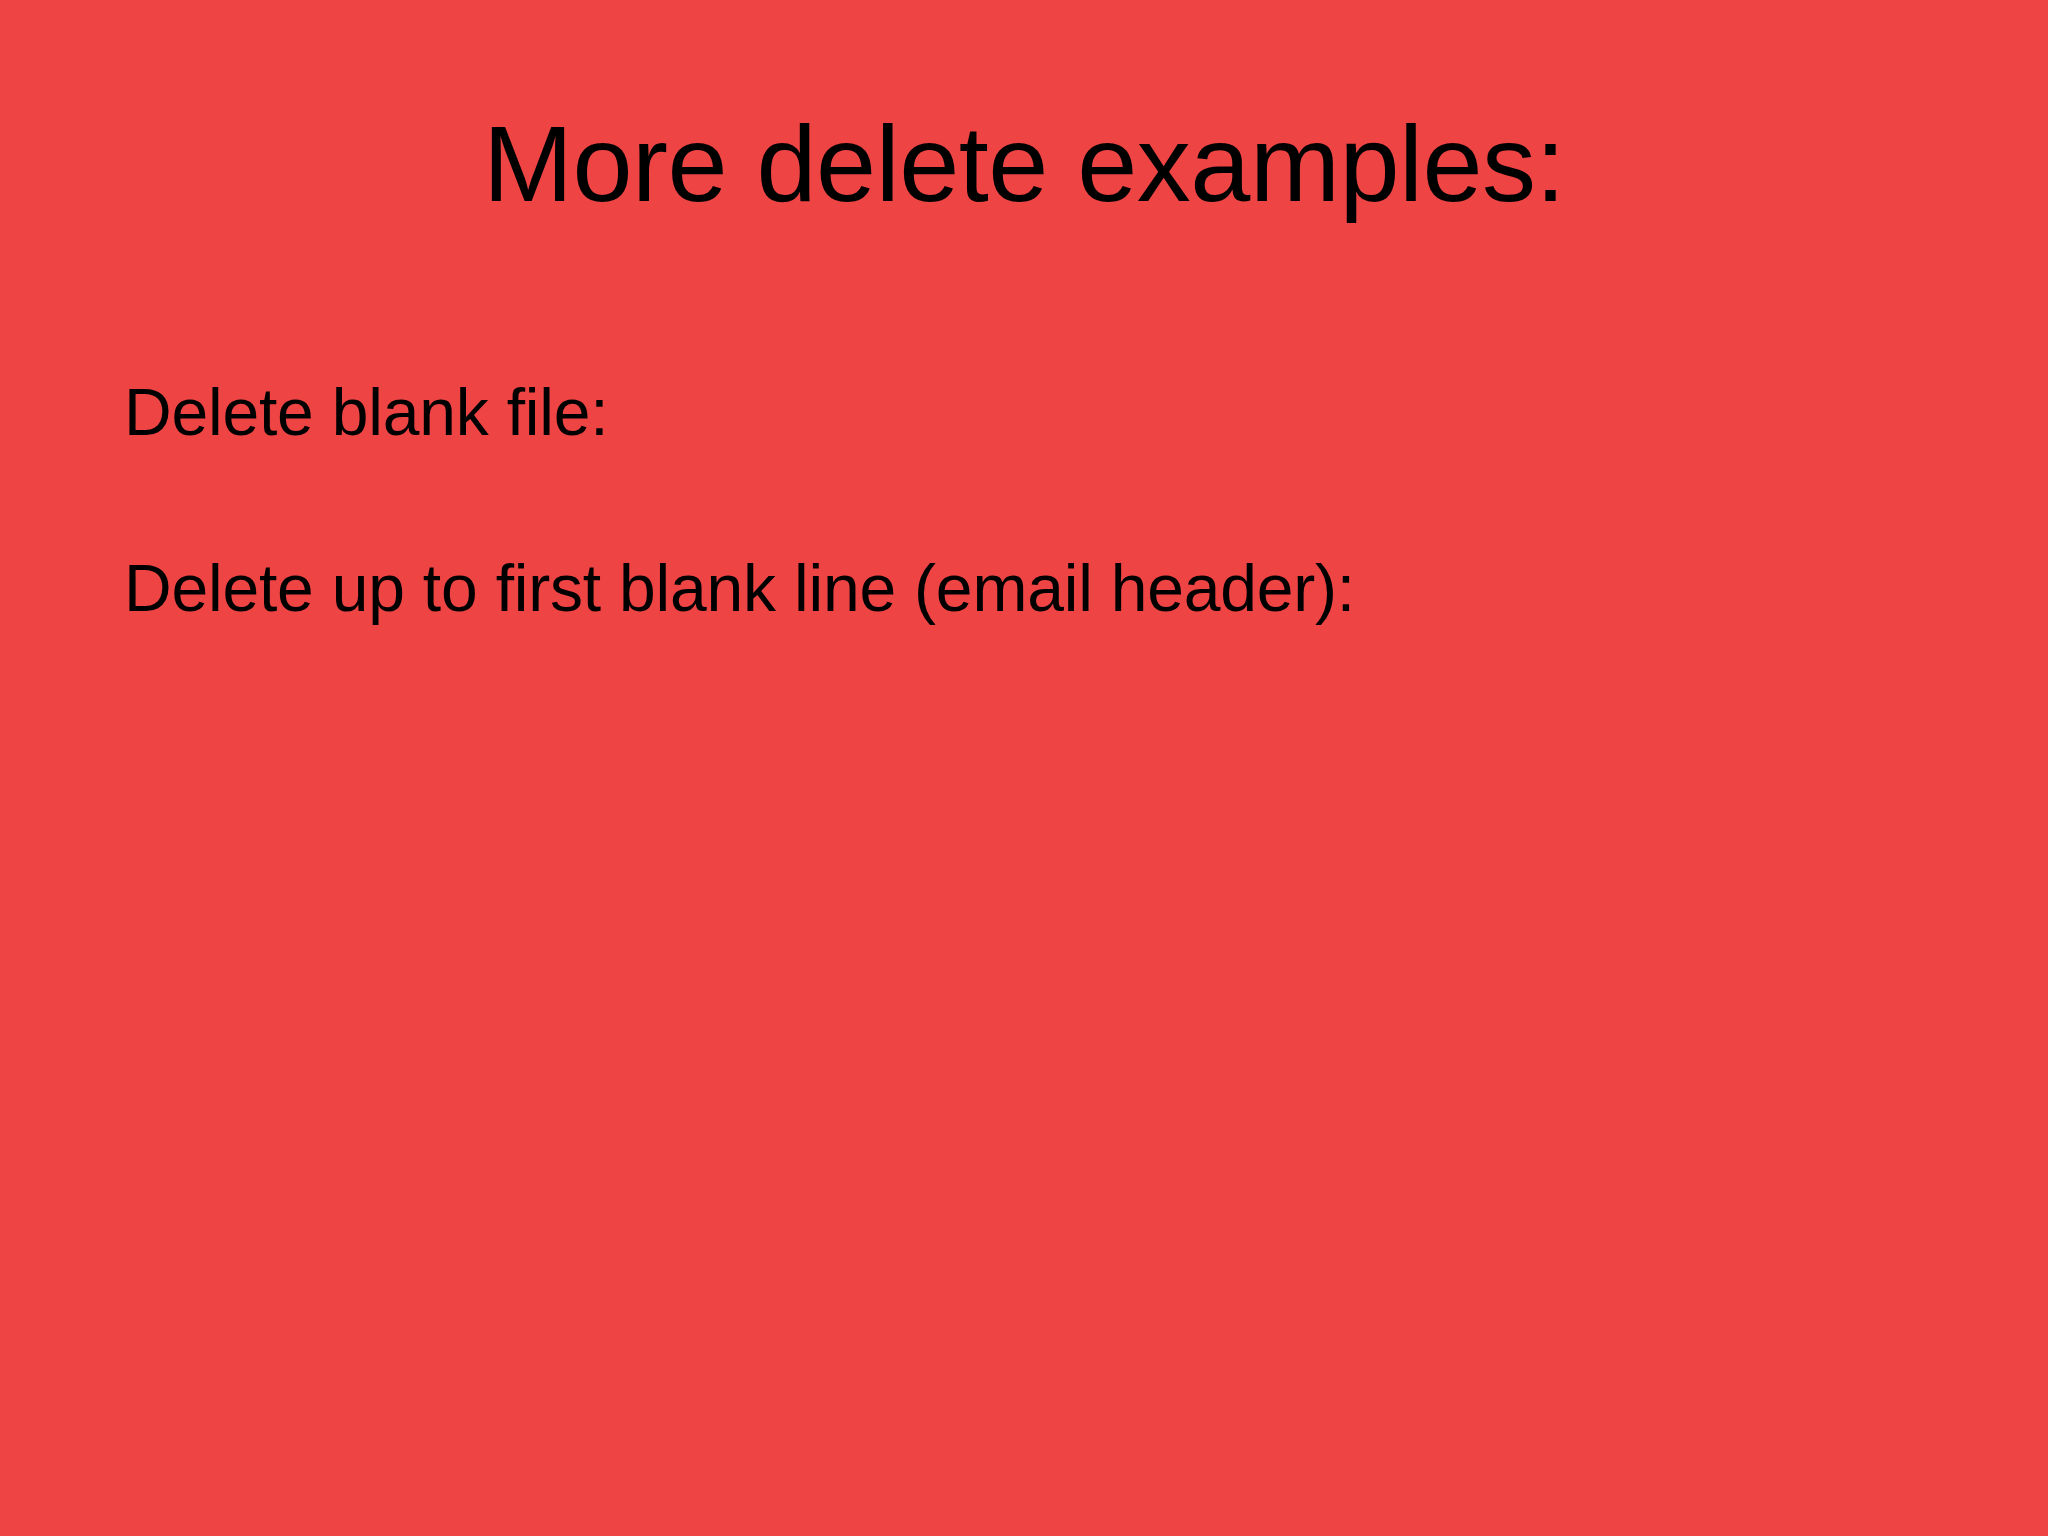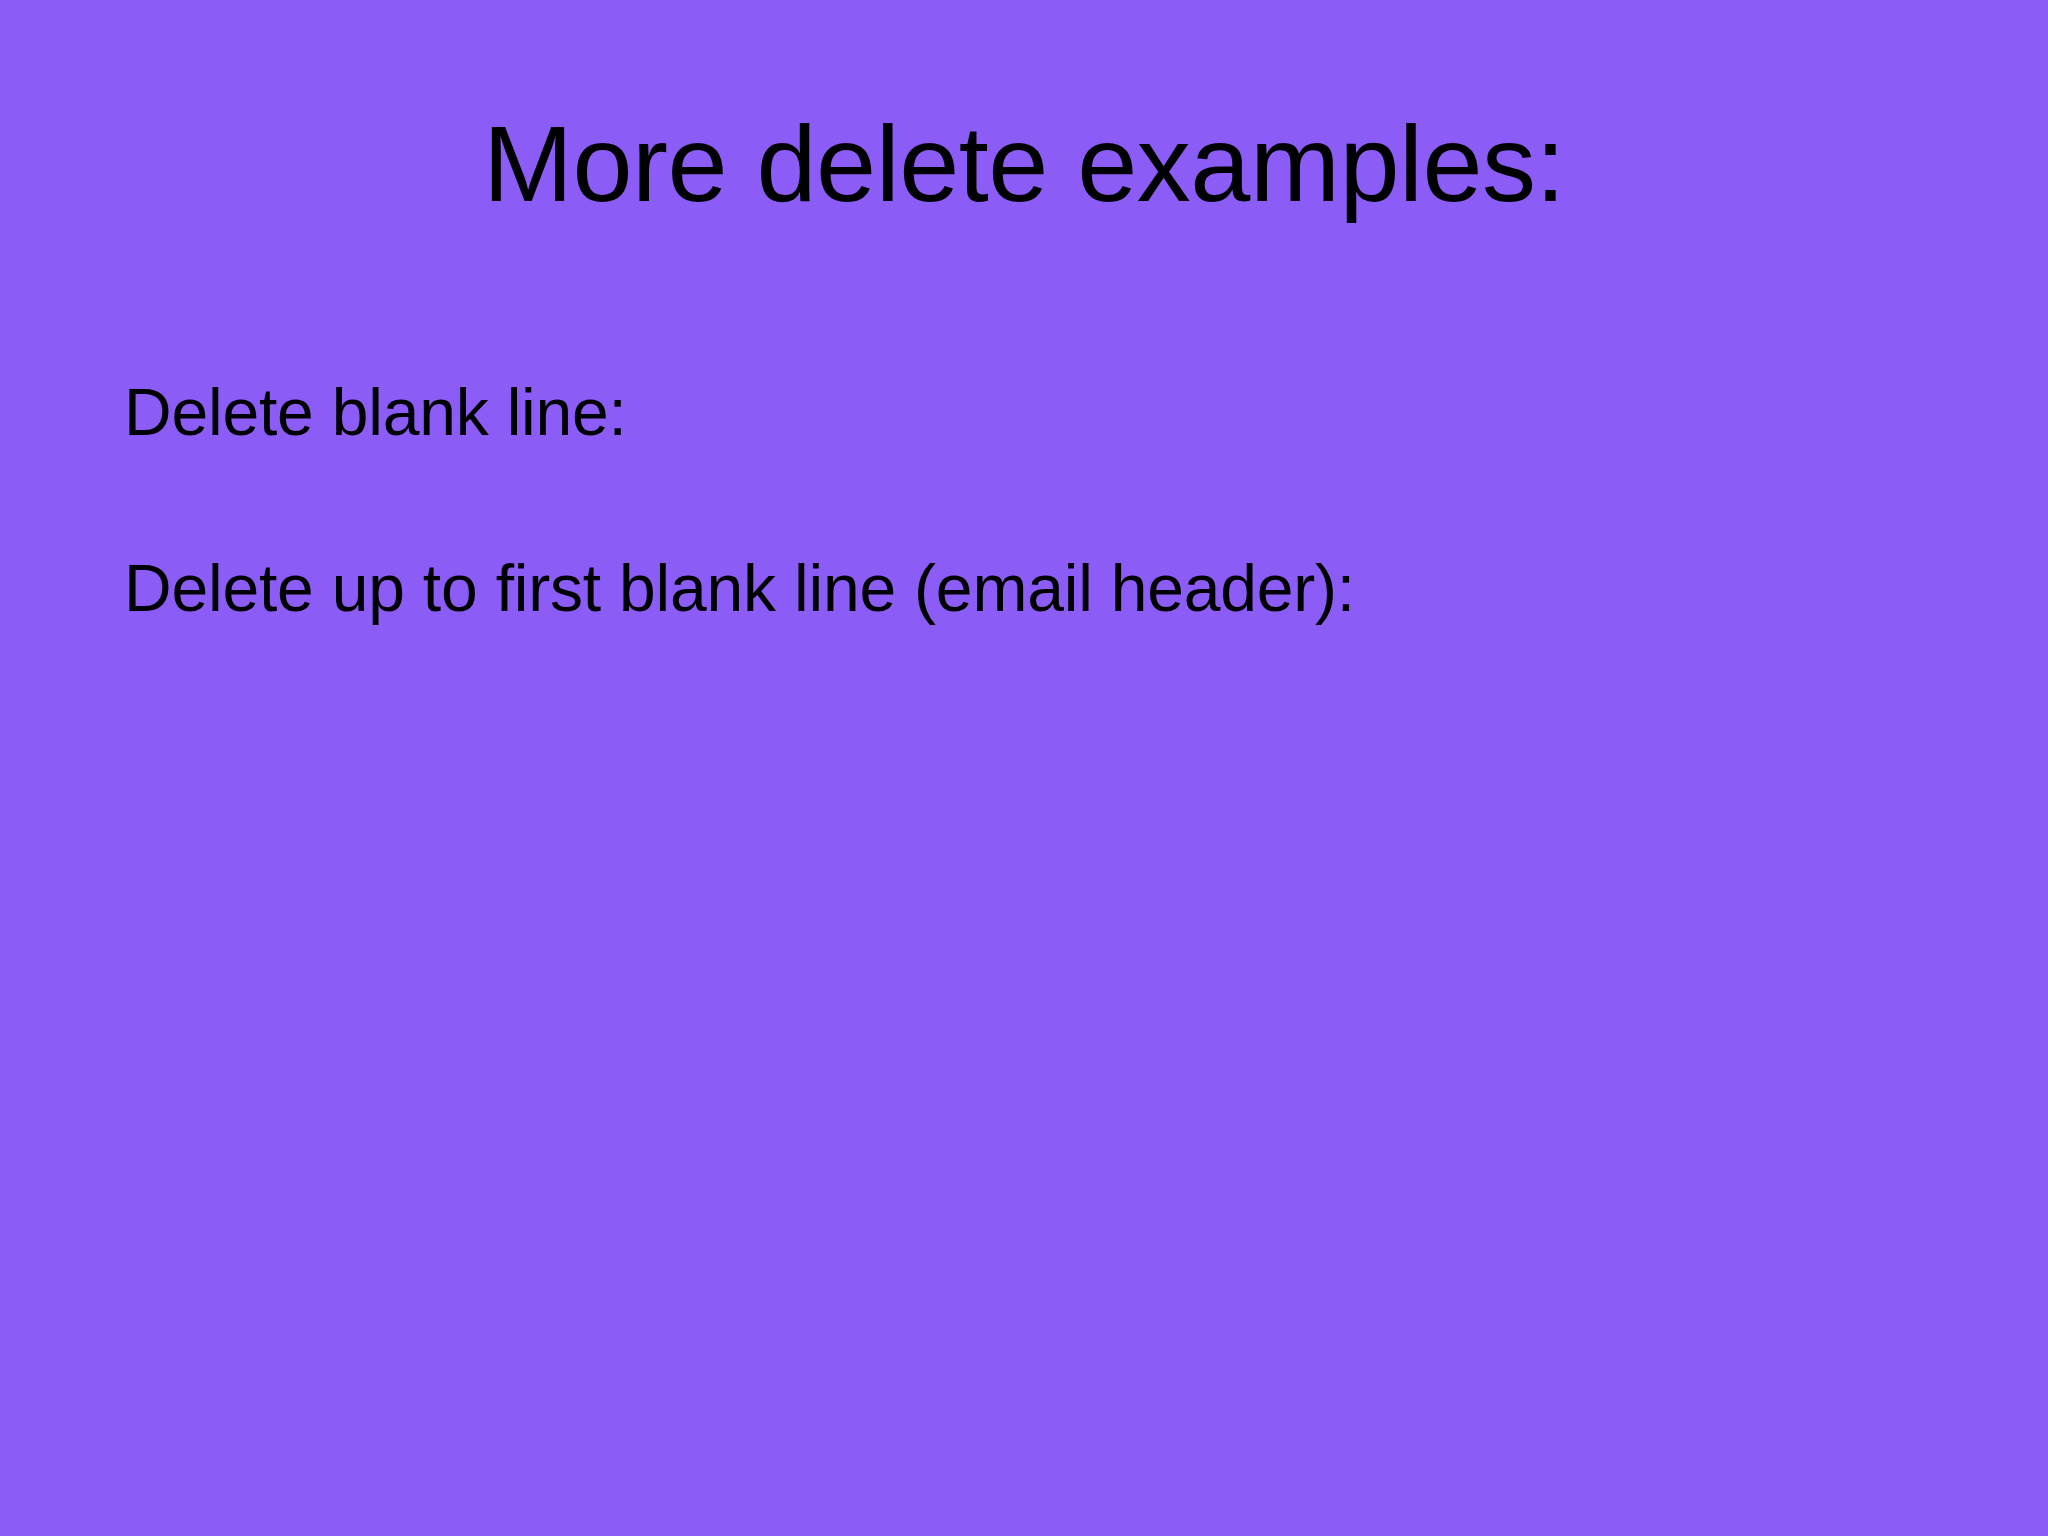--- a/index.html
+++ b/index.html
@@ -11,21 +11,21 @@
     width: 2048px;
     height: 1536px;
     overflow: hidden;
     font-family: "Liberation Sans", sans-serif;
     color: #000000;
     position: relative;
   }
   .slide {
     position: absolute;
     inset: 0;
-    background: #8b5cf6;
+    background: #ef4444;
   }
   .slide-title {
     position: absolute;
     left: 0;
     right: 0;
     top: 104px;
     text-align: center;
     font-family: "Liberation Sans", sans-serif;
     font-size: 108px;
     line-height: 1.12;
@@ -62,21 +62,21 @@
 </style>
 </head>
 <body>
 
 <div class="slide">
 
   <div class="slide-title">More delete examples:</div>
 
   <div class="slide-body">
 
-    <div class="body-line">Delete blank line:</div>
+    <div class="body-line">Delete blank file:</div>
 
 
     <div class="body-line spacer"></div>
 
     <div class="body-line">Delete up to first blank line (email header):</div>
 
 
     <div class="body-line spacer"></div>
 
 

